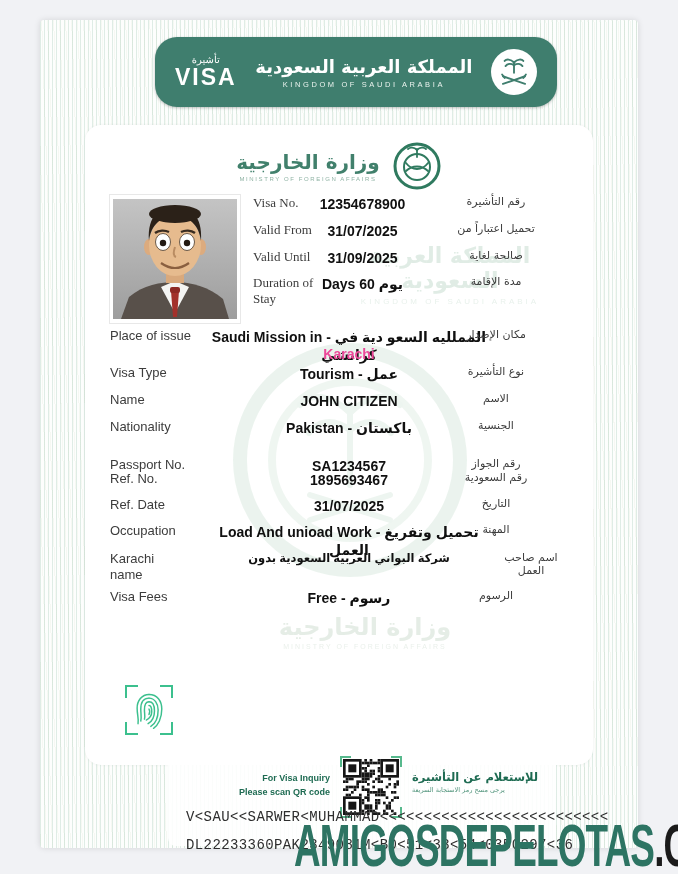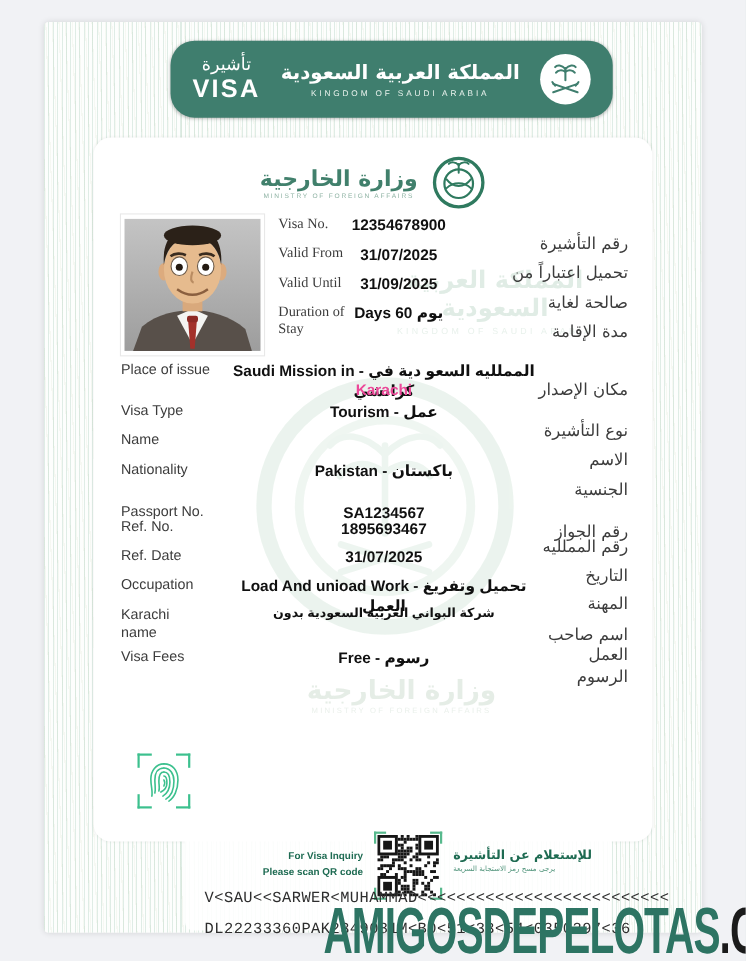--- a/index.html
+++ b/index.html
@@ -10,21 +10,21 @@
        box-shadow:0 0 6px rgba(0,0,0,.12);}
   .doc .pattern{position:absolute;inset:0;border-radius:4px;
        background:
          repeating-linear-gradient(90deg, rgba(106,168,138,.20) 0 1px, rgba(255,255,255,0) 1px 4px),
          repeating-linear-gradient(88deg, rgba(160,180,120,.08) 0 1px, rgba(255,255,255,0) 1px 6px);}
   
   .banner{position:absolute;left:115px;top:17px;width:402px;height:70px;background:#3f7e6e;border-radius:22px;
           display:flex;align-items:center;justify-content:space-between;padding:0 20px;box-sizing:border-box;
           box-shadow:0 1px 3px rgba(0,0,0,.25);}
   .visa-block{text-align:center;color:#fff;line-height:1.05;}
-  .visa-block .ar{font-size:16px;font-family:Liberation Sans, sans-serif;}
+  .visa-block .ar{font-size:10px;font-family:Liberation Sans, sans-serif;}
   .visa-block .en{font-size:23px;font-weight:bold;letter-spacing:2px;}
   .kingdom-block{text-align:center;color:#fff;}
   .kingdom-block .ar{font-size:18px;font-weight:bold;font-family:"DejaVu Sans",sans-serif;}
   .kingdom-block .en{font-size:7.5px;letter-spacing:2.6px;color:#eaf3ee;margin-top:3px;}
   .emblem-circle{width:46px;height:46px;border-radius:50%;background:#fff;display:flex;align-items:center;justify-content:center;}
   
   .card{position:absolute;left:45px;top:105px;width:508px;height:640px;background:#fff;border-radius:16px;
         box-shadow:0 0 3px rgba(0,0,0,.06);}
   
   .mofa{position:absolute;left:0;top:16px;width:100%;display:flex;align-items:center;justify-content:center;gap:12px;}
@@ -44,22 +44,22 @@
   .wm-circle{left:140px;top:210px;opacity:.55;}
   .wm-mofa{left:170px;top:488px;width:220px;text-align:center;opacity:.75;}
   .wm-mofa .ar{font-size:24px;font-weight:bold;color:#dde7de;font-family:"DejaVu Sans",sans-serif;}
   .wm-mofa .en{font-size:7px;letter-spacing:2px;color:#e3ebe4;margin-top:2px;}
   
   .row{position:absolute;left:0;width:100%;height:26px;}
   .len{position:absolute;left:25px;width:135px;font-size:13px;color:#3c3c3c;line-height:1.25;}
   .lval{position:absolute;left:118px;width:292px;text-align:center;font-size:14px;font-weight:bold;color:#101010;
         font-family:"Liberation Sans","DejaVu Sans",sans-serif;line-height:1.3;}
   .lval2{position:absolute;left:118px;top:18px;width:292px;text-align:center;font-size:14px;font-weight:bold;color:#ec4899;}
-  .lar{position:absolute;right:22px;width:150px;text-align:right;font-size:15px;color:#3c3c3c;direction:rtl;
-       font-family:"DejaVu Sans",sans-serif;line-height:1.2;margin-top:17px;}
+  .lar{position:absolute;right:22px;width:150px;text-align:center;font-size:11px;color:#3c3c3c;direction:rtl;
+       font-family:"DejaVu Sans",sans-serif;line-height:1.2;}
   .beside .len{left:168px;width:90px;font-family:Liberation Serif, serif;}
   .beside .lval{left:160px;width:235px;}
   .r0{top:70px;}.r1{top:97px;}.r2{top:124px;}.r3{top:150px;}
   .r4{top:203px;}.r5{top:240px;}.r6{top:267px;}.r7{top:294px;}
   .r8{top:332px;}.r9{top:346px;}.r10{top:372px;}.r11{top:398px;}
   .r12{top:426px;}.r13{top:464px;}
   .r3 .len{width:80px;}
   .r12 .len{width:75px;}
   .r12 .lar{width:80px;}
   .r12 .lval{font-size:11.5px;}
@@ -227,36 +227,37 @@
         <span class="lval2">Karachi</span>
         <span class="lar">مكان الإصدار</span>
       </div>
       <div class="row r5">
         <span class="len">Visa Type</span>
         <span class="lval">Tourism - عمل</span>
         <span class="lar">نوع التأشيرة</span>
       </div>
       <div class="row r6">
         <span class="len">Name</span>
+        <span class="lval">JOHN CITIZEN</span>
         <span class="lar">الاسم</span>
       </div>
       <div class="row r7">
         <span class="len">Nationality</span>
         <span class="lval">Pakistan - باكستان</span>
         <span class="lar">الجنسية</span>
       </div>
       <div class="row r8">
         <span class="len">Passport No.</span>
         <span class="lval">SA1234567</span>
         <span class="lar">رقم الجواز</span>
       </div>
       <div class="row r9">
         <span class="len">Ref. No.</span>
         <span class="lval">1895693467</span>
-        <span class="lar">رقم المملليه</span>
+        <span class="lar">رقم السعودية</span>
       </div>
       <div class="row r10">
         <span class="len">Ref. Date</span>
         <span class="lval">31/07/2025</span>
         <span class="lar">التاريخ</span>
       </div>
       <div class="row r11">
         <span class="len">Occupation</span>
         <span class="lval">Load And unioad Work - تحميل وتفريغ العمل</span>
         <span class="lar">المهنة</span>

